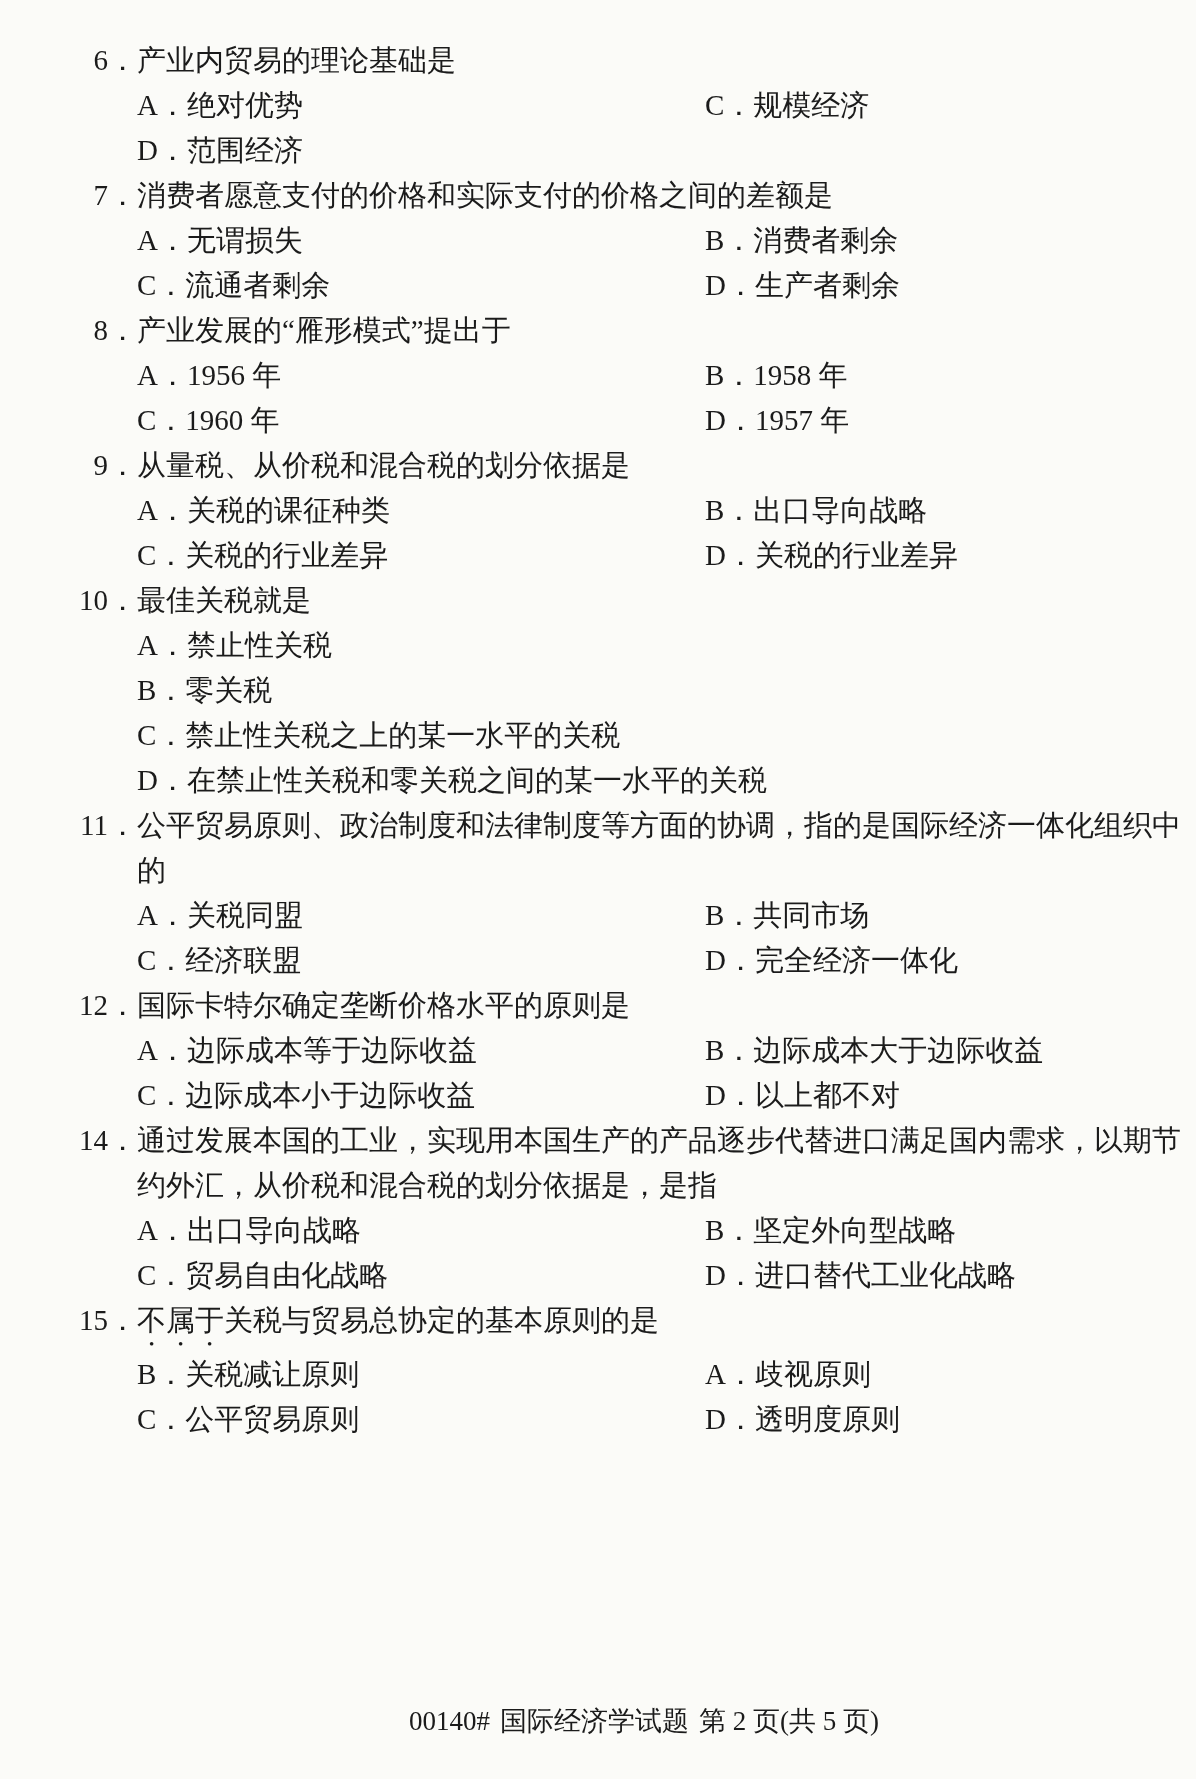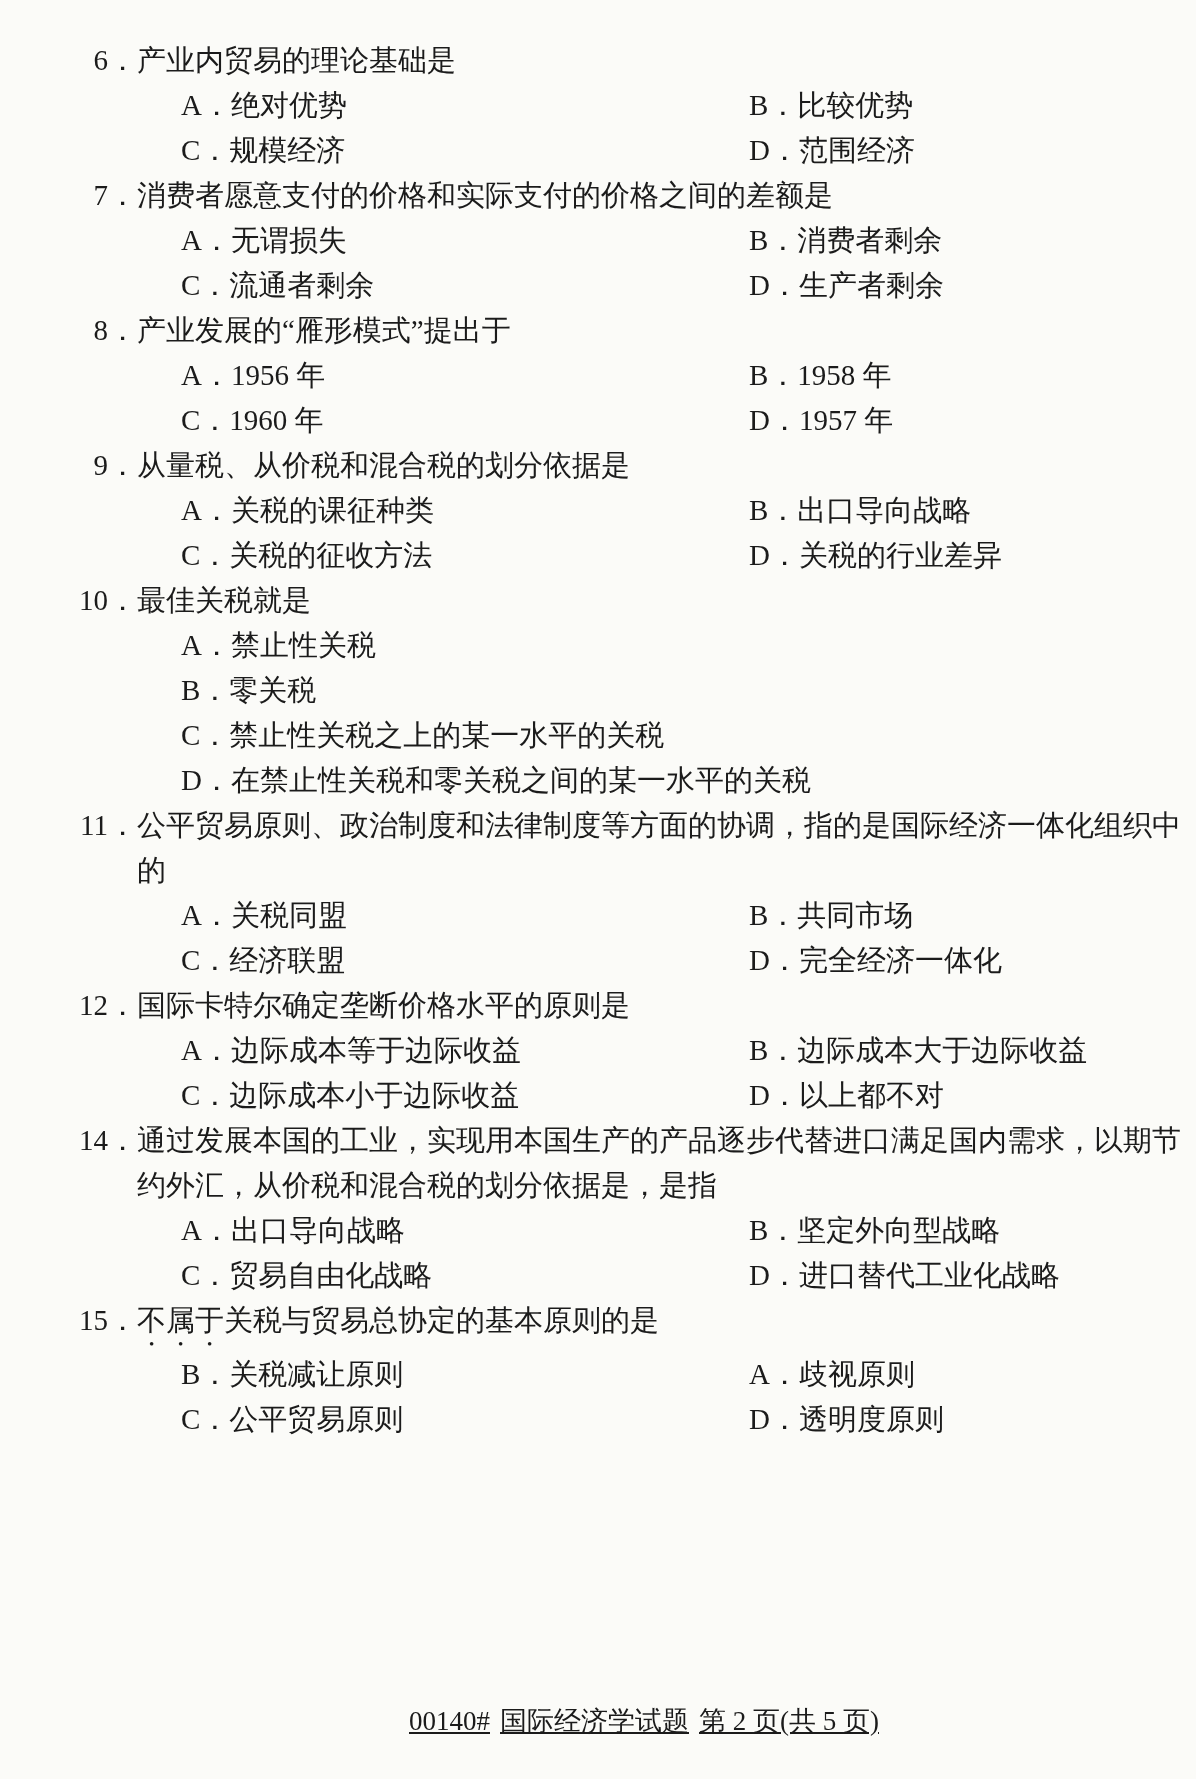--- a/index.html
+++ b/index.html
@@ -49,49 +49,47 @@
   }
   .options { margin-left: 65px; }
   .options.grid {
     display: grid;
     grid-template-columns: 568px auto;
   }
   .options.list { display: block; font-family: Liberation Serif, serif; }
   .option {
     line-height: 45px;
     white-space: nowrap;
-    margin-left: 44px;
   }
   .footer {
     position: absolute;
     top: 1703px;
     left: 0;
     right: 0;
     text-align: center;
     font-size: 27px;
     transform: translateX(46px);
     white-space: nowrap;
   }
-  .footer .seg { margin: 16px 5px; text-decoration: underline; }
+  .footer .seg { margin: 16px 5px; }
 </style>
 </head>
 <body>
 
 <div class="page">
   <main class="questions" id="questions">
       <div class="question">
         <div class="stem-row">
           <span class="q-num">6．</span>
           <div class="q-stem">
             <div class="stem-line">产业内贸易的理论基础是</div>
           </div>
         </div>
         <div class="options grid">
           <div class="option">A．绝对优势</div>
-          <div class="option">B．比较优势</div>
           <div class="option">C．规模经济</div>
           <div class="option">D．范围经济</div>
         </div>
       </div>
       <div class="question">
         <div class="stem-row">
           <span class="q-num">7．</span>
           <div class="q-stem">
             <div class="stem-line">消费者愿意支付的价格和实际支付的价格之间的差额是</div>
           </div>
@@ -120,21 +118,21 @@
       <div class="question">
         <div class="stem-row">
           <span class="q-num">9．</span>
           <div class="q-stem">
             <div class="stem-line">从量税、从价税和混合税的划分依据是</div>
           </div>
         </div>
         <div class="options grid">
           <div class="option">A．关税的课征种类</div>
           <div class="option">B．出口导向战略</div>
-          <div class="option">C．关税的征收方法</div>
+          <div class="option">C．关税的行业差异</div>
           <div class="option">D．关税的行业差异</div>
         </div>
       </div>
       <div class="question">
         <div class="stem-row">
           <span class="q-num">10．</span>
           <div class="q-stem">
             <div class="stem-line">最佳关税就是</div>
           </div>
         </div>

